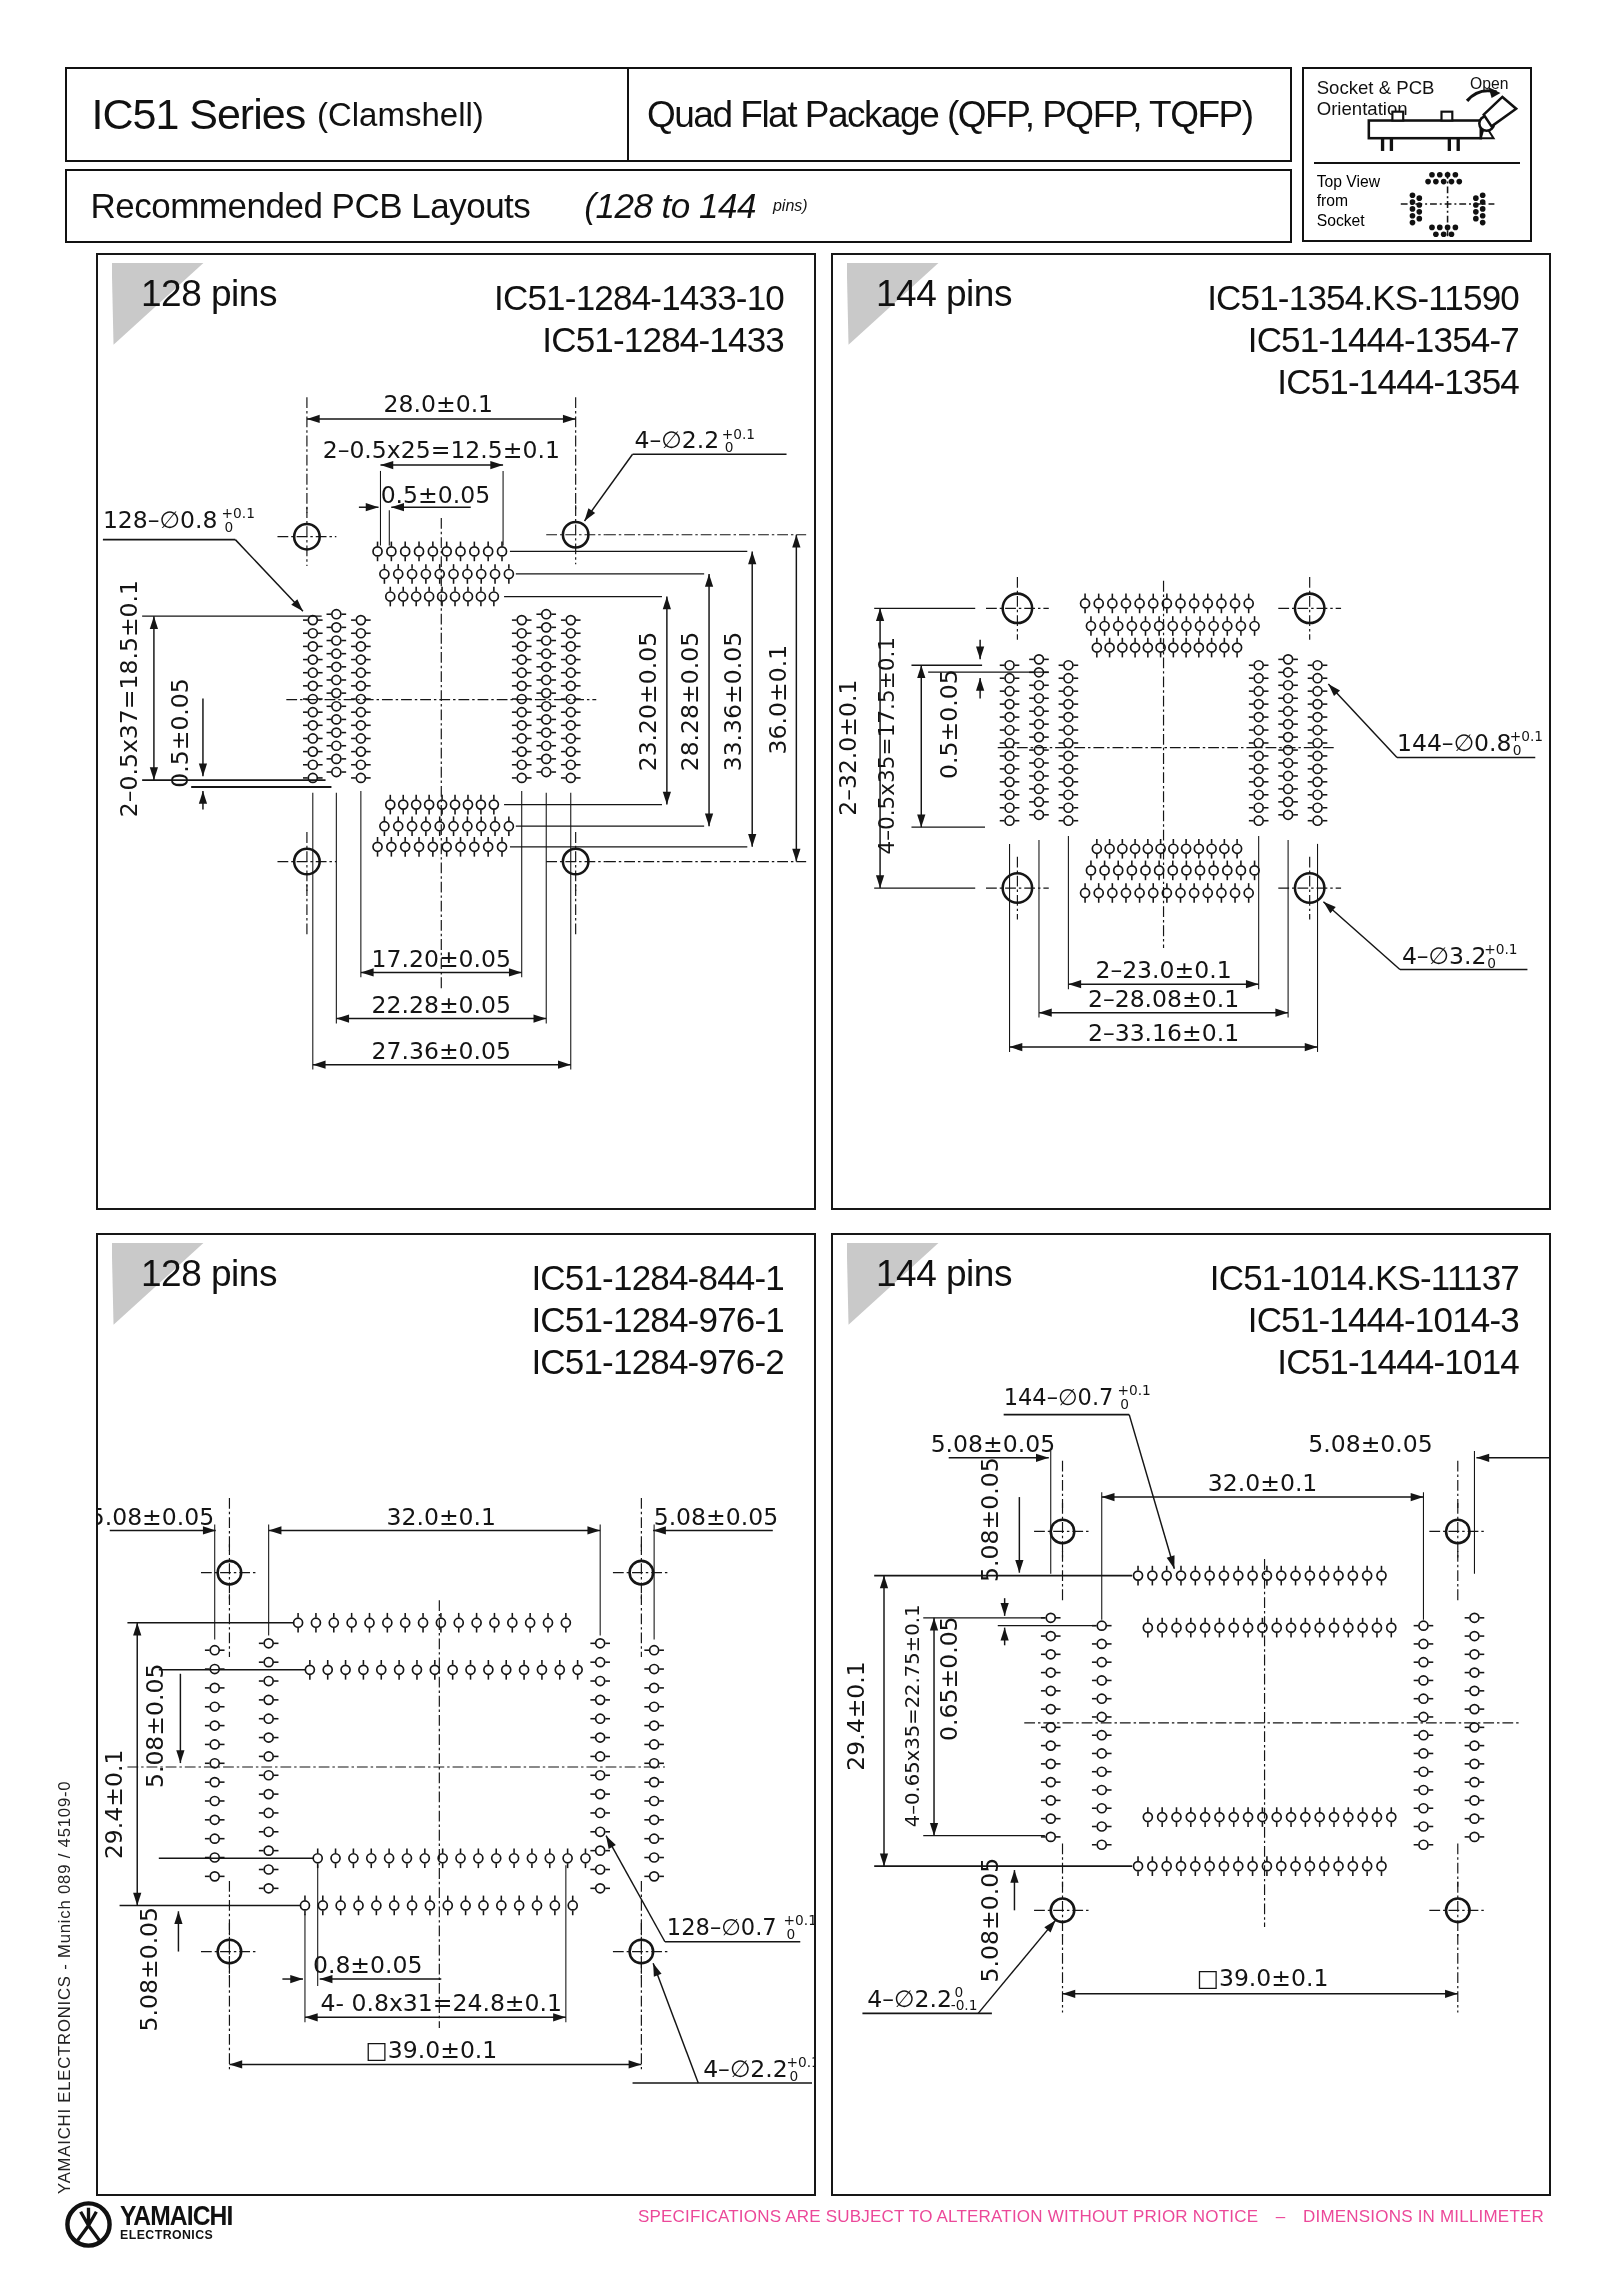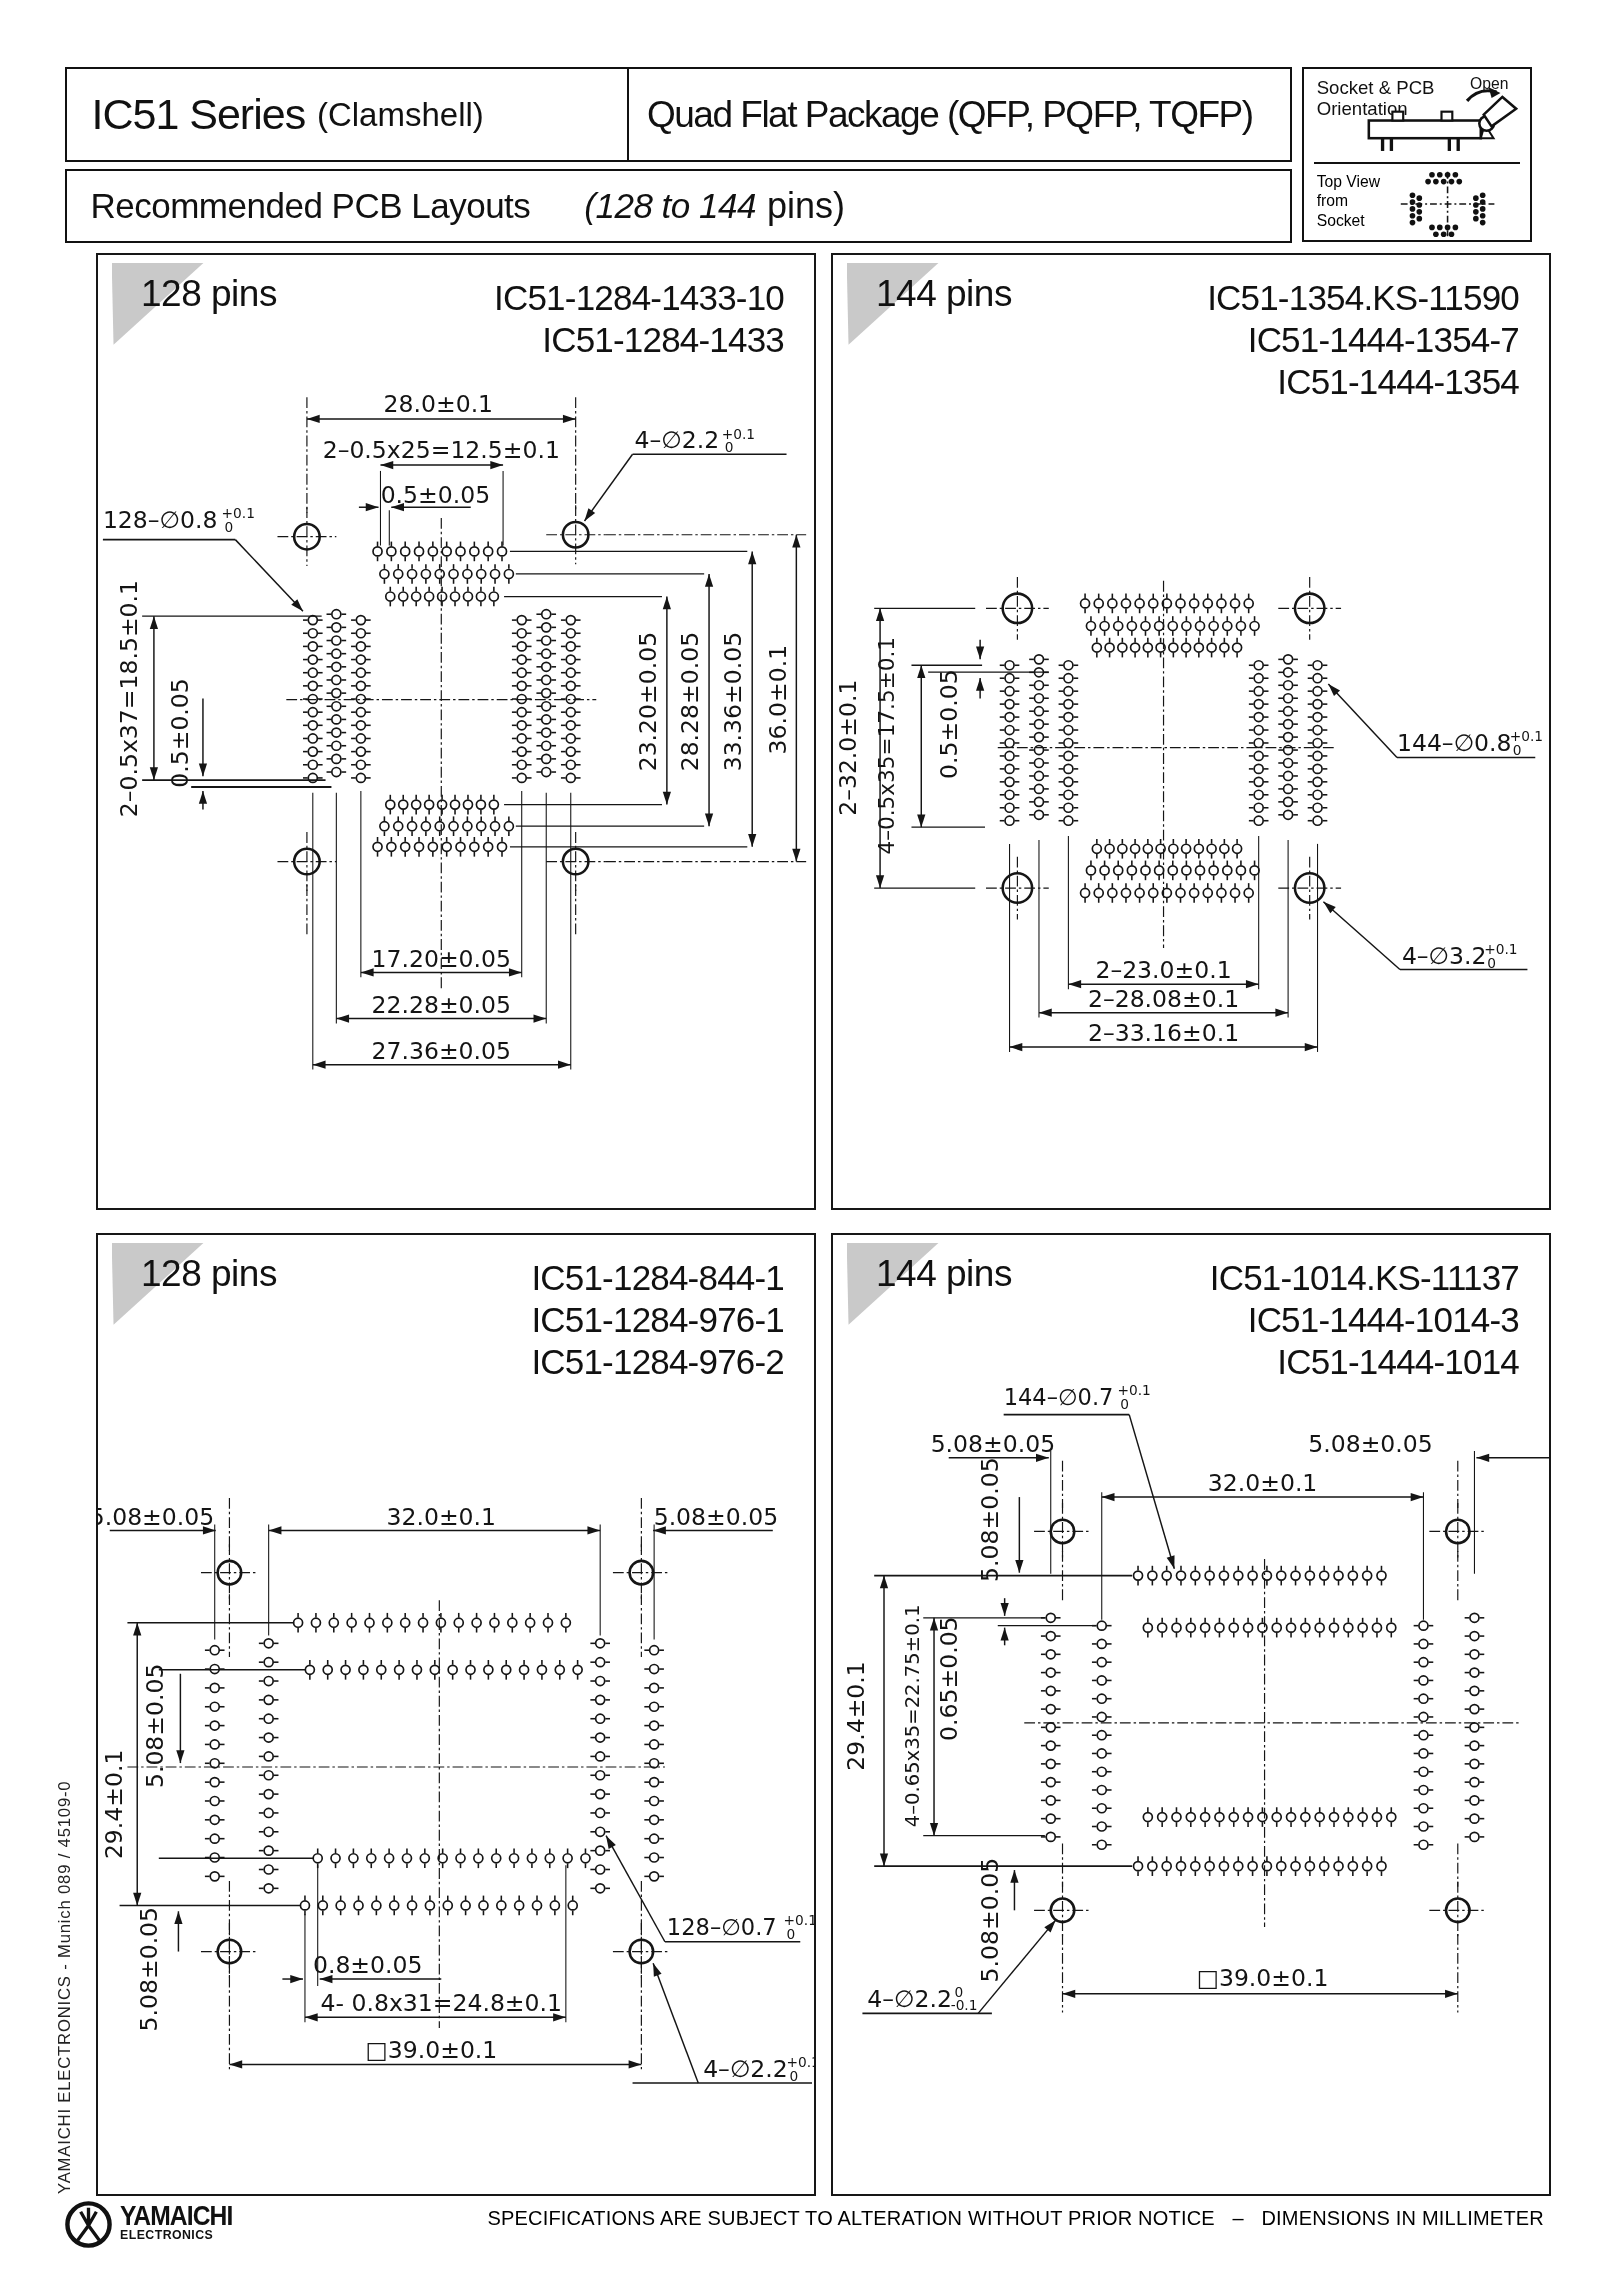--- a/index.html
+++ b/index.html
@@ -12,21 +12,21 @@
   #box-package  { left:627px; top:67px;  width:665px;  height:95px; }
   #box-layouts  { left:65px;  top:169px; width:1227px; height:74px; }
   #box-orient   { left:1302px;top:67px;  width:230px;  height:175px; }
 
   #box-series, #box-package, #box-layouts { display:flex; align-items:center; }
   .t-series  { font-size:43px; letter-spacing:-1px; padding-left:24.5px; }
   .t-series-b{ font-size:33px; margin-left:11.8px; }
   .t-package { font-size:37px; letter-spacing:-1.5px; padding-left:18px; }
   .t-layouts { font-size:35px; letter-spacing:-0.5px; padding-left:23.5px; }
   .t-range   { font-size:35px; letter-spacing:-0.5px; margin-left:54px;font-style:italic; }
-  .t-range-u { font-size:36px; margin-left:11px; }
+  .t-range-u { font-size:16px; margin-left:17px;font-style:italic; }
 
   #box-orient { font-size:18.6px; }
   .orient-top { position:absolute; left:0; top:0; right:0; height:93px; }
   .orient-title { position:absolute; left:12.7px; top:7.8px; line-height:21.6px; font-size:18.6px; }
   .orient-open  { position:absolute; right:21.6px; top:5.9px; font-size:15.7px; }
   .orient-divider { position:absolute; left:9.8px; right:9.8px; top:93px; height:0;
                     border-top:2.5px solid #111; }
   .orient-bottom { position:absolute; left:0; top:95px; right:0; bottom:0; }
   .orient-view { position:absolute; left:12.7px; top:7.8px; font-size:15.7px; line-height:19.6px; color:#000000; }
   .orient-icon-socket { position:absolute; right:5.9px; top:15.7px; width:165px; height:73px; }
@@ -56,22 +56,22 @@
   .sidebar-imprint { position:absolute; left:55px; top:2194px; white-space:nowrap;
                      transform:rotate(-90deg); transform-origin:0 0;
                      font-size:16.7px; letter-spacing:0.8px; color:#222; }
 
   .footer-logo { position:absolute; left:63px; top:2199px; width:255px; height:55px; }
   .footer-logo svg { position:absolute; left:0; top:0; }
   .brand-main { position:absolute; left:57px; top:1px; font-size:27.4px; font-weight:bold;
                 letter-spacing:-1px; transform:scaleX(0.9); transform-origin:0 0; }
   .brand-sub  { position:absolute; left:57px; top:28px; font-size:13.7px; font-weight:bold;
                 letter-spacing:0.5px; transform:scaleX(0.9); transform-origin:0 0; }
-  .footer-notice { position:absolute; right:76px; top:2207px; font-size:20px;
-                   letter-spacing:0.2px; display:flex; gap:17.6px; color:#000000; }
+  .footer-notice { position:absolute; right:76px; top:2207px; font-size:17px;
+                   letter-spacing:0.2px; display:flex; gap:17.6px; color:#ec4899; }
 </style>
 </head>
 <body>
 
 <div class="hbox" id="box-series">
   <span class="t-series">IC51 Series</span>
   <span class="t-series-b">(Clamshell)</span>
 </div>
 <div class="hbox" id="box-package">
   <span class="t-package">Quad Flat Package (QFP, PQFP, TQFP)</span>

